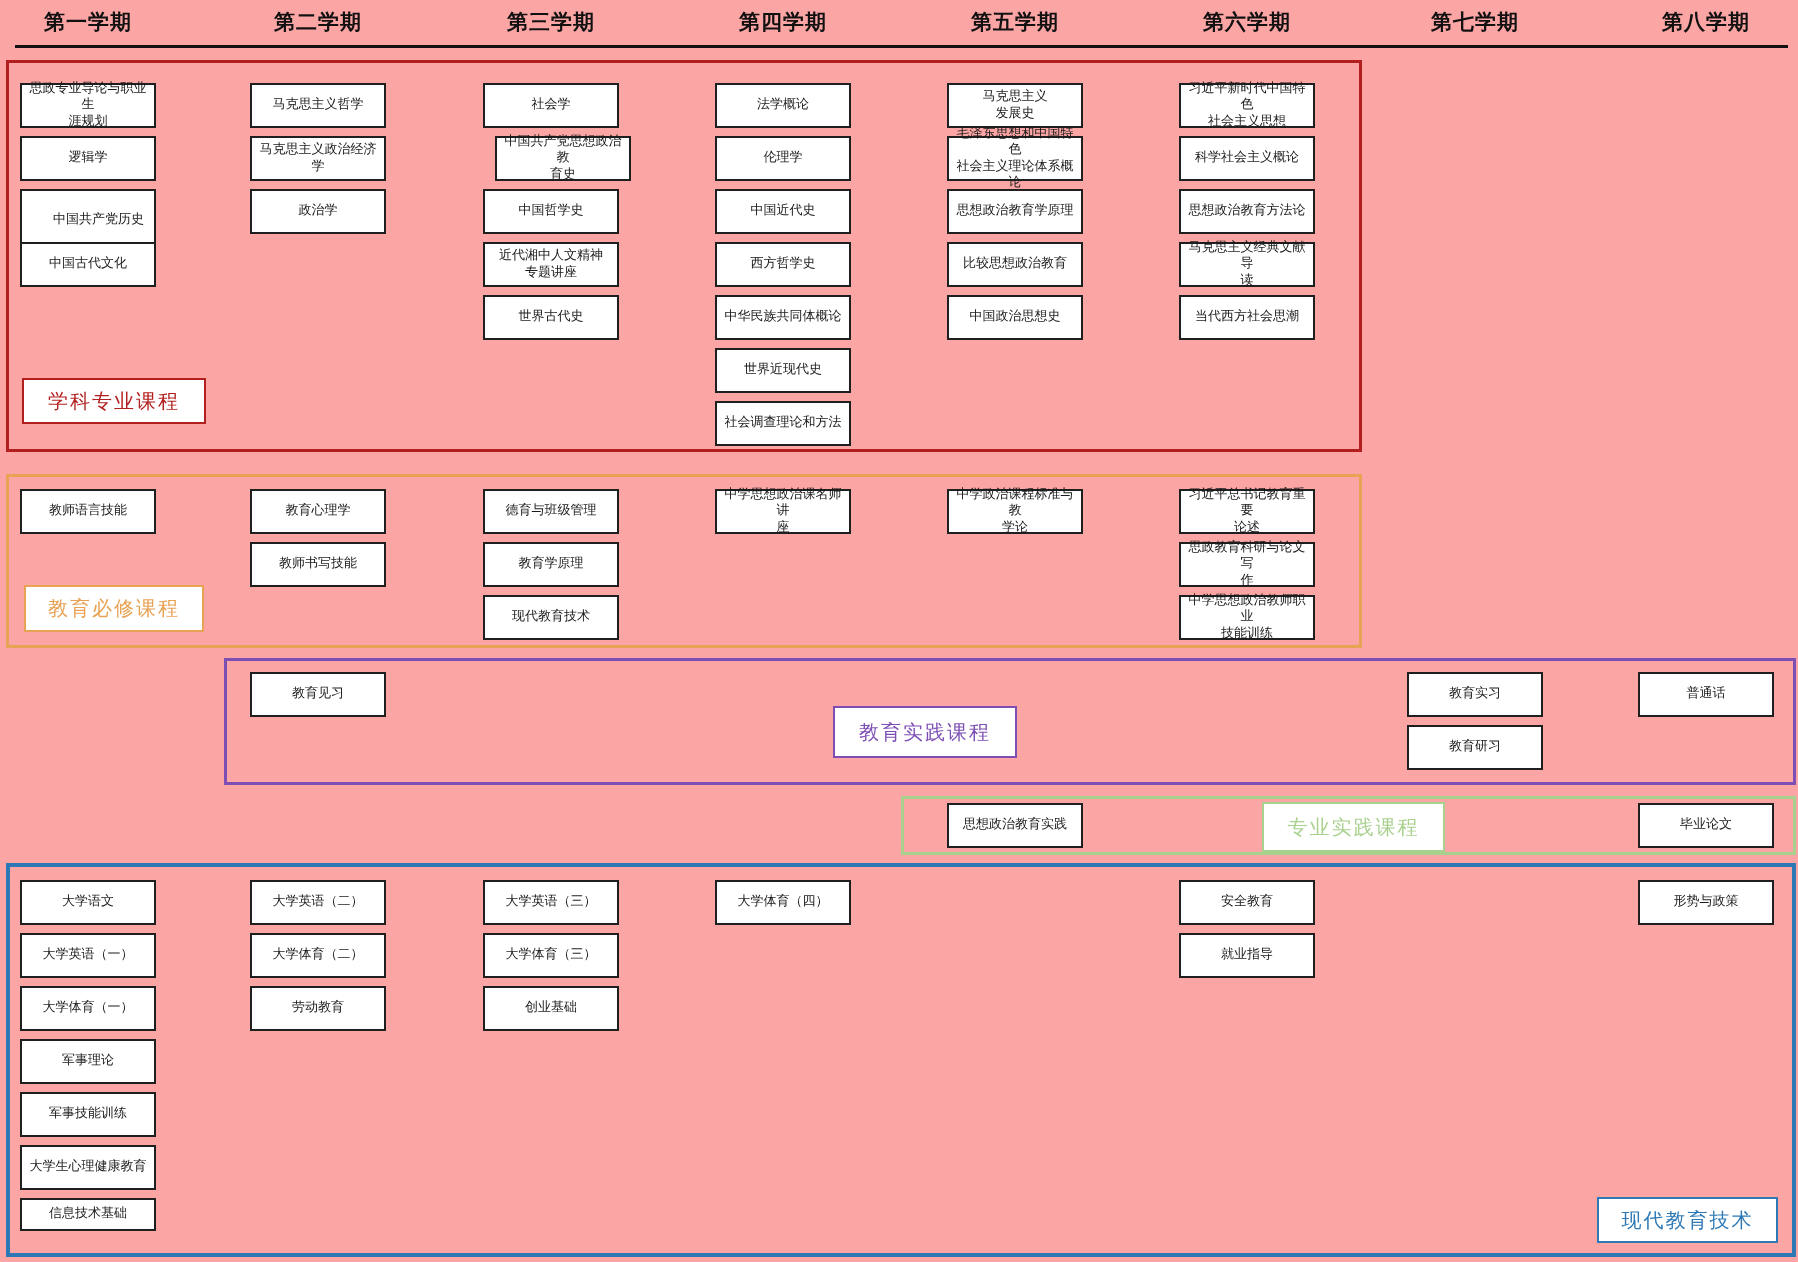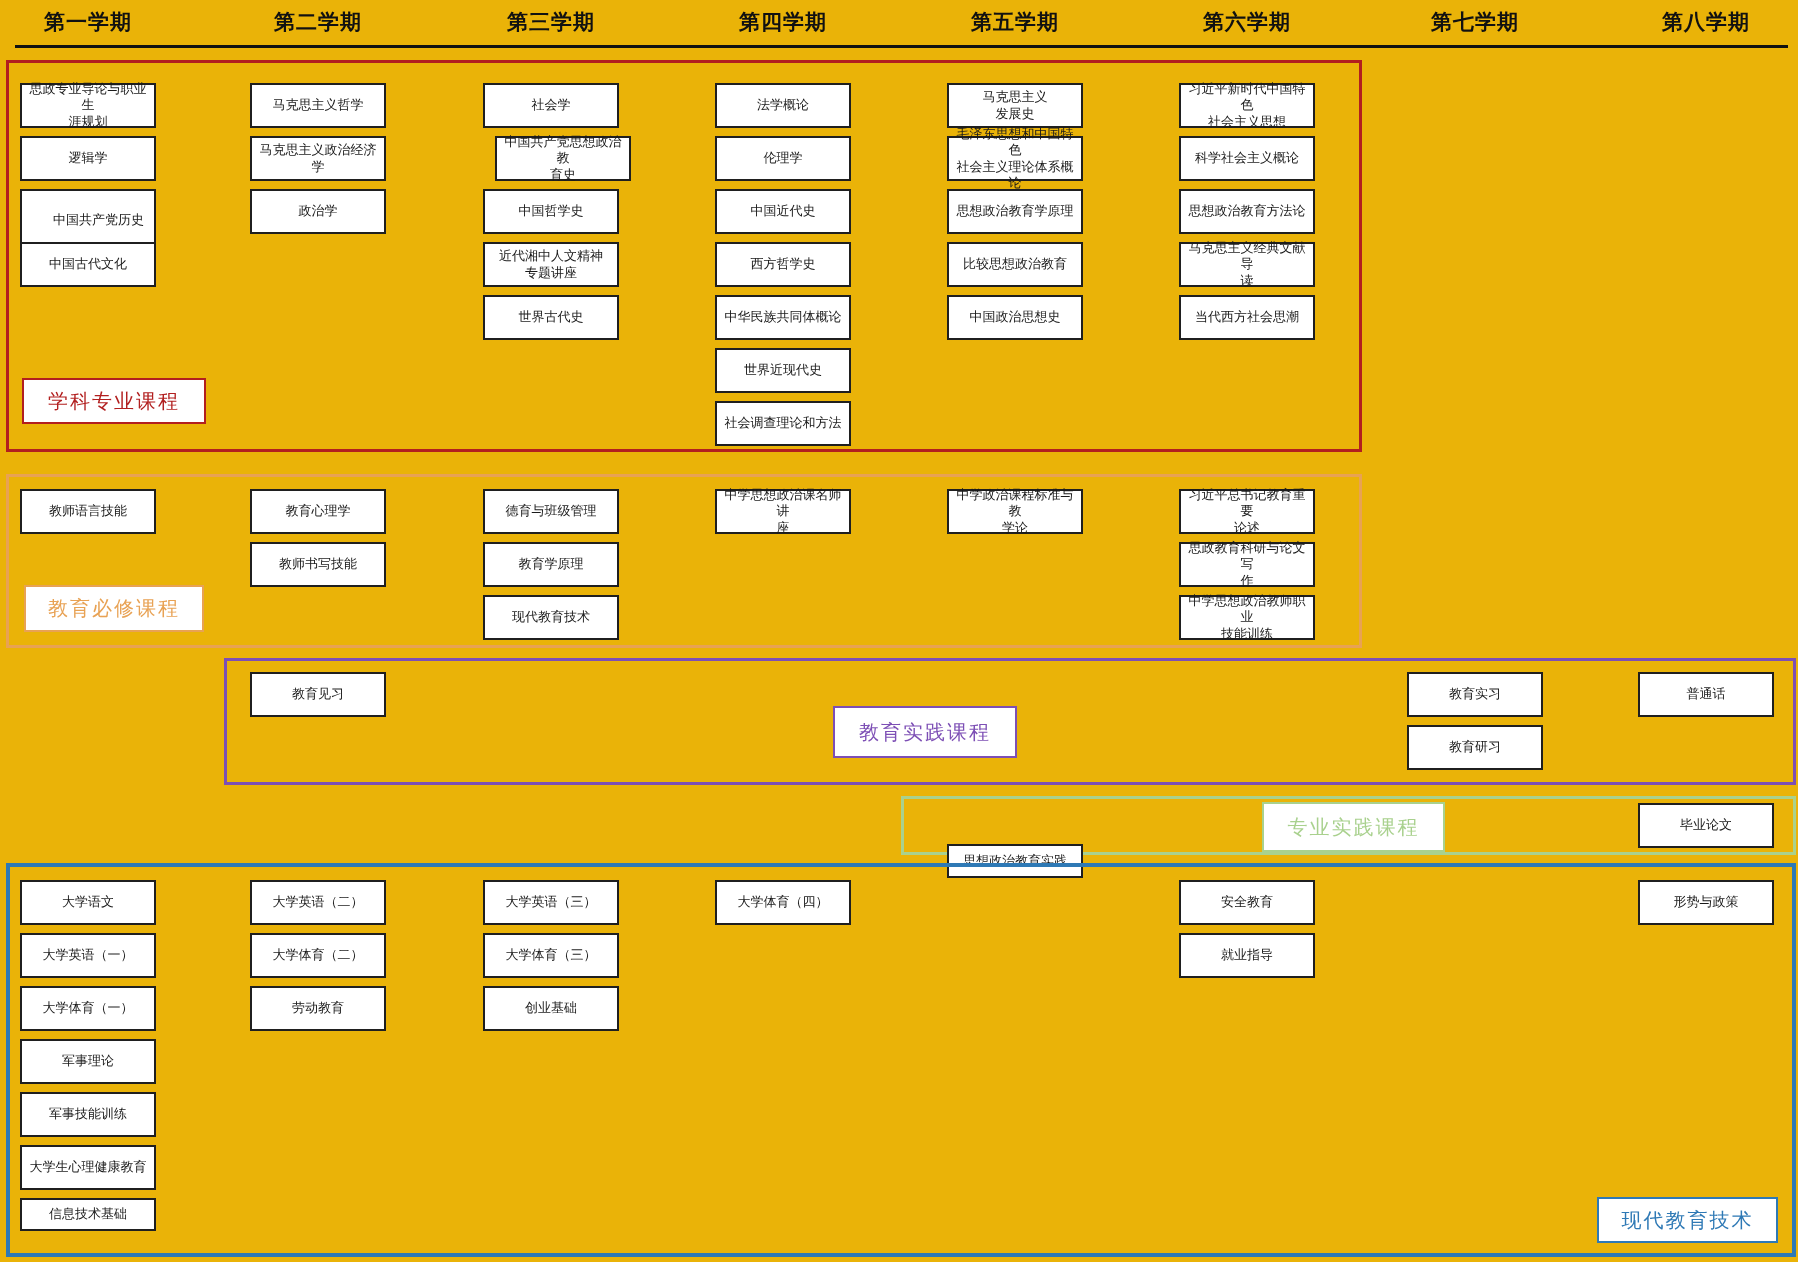--- a/index.html
+++ b/index.html
@@ -1,17 +1,17 @@
 <!DOCTYPE html>
 <html><head>
 <meta charset="utf-8">
 <style>
   html,body{margin:0;padding:0;background:#ffffff;}
   body{font-family:"DejaVu Sans","Liberation Sans",sans-serif;}
-  #canvas{position:relative;width:1798px;height:1262px;background:#eab308;overflow:hidden;}
+  #canvas{position:relative;width:1798px;height:1262px;background:#fca5a5;overflow:hidden;font-family:Liberation Mono, monospace;}
   .sem-header{position:absolute;top:8px;width:160px;margin-left:-80px;text-align:center;
     font-size:21px;font-weight:600;color:#111;letter-spacing:1px;}
   .rule{position:absolute;left:15px;top:45px;width:1773px;height:3px;background:#111;}
   .section{position:absolute;background:transparent;box-sizing:border-box;}
   .course{position:absolute;box-sizing:border-box;width:136px;background:#fff;
     border:2px solid #1f1f1f;display:flex;align-items:center;justify-content:center;
     text-align:center;font-size:13px;line-height:1.25;color:#1a1a1a;white-space:pre-line;
     padding:1px 3px;}
   .sec-label{position:absolute;box-sizing:border-box;display:flex;align-items:center;
     justify-content:center;text-align:center;font-size:20px;letter-spacing:2px;
@@ -90,21 +90,21 @@
       <div class="course" style="left: 1179px; top: 595px; height: 45px;">中学思想政治教师职业
 技能训练</div>
       <div class="section" style="left: 224px; top: 658px; width: 1572px; height: 127px; border: 3px solid rgb(125, 79, 181);"></div>
       <div class="sec-label" style="left: 833px; top: 706px; width: 184px; height: 52px; border-color: rgb(125, 79, 181); color: rgb(125, 79, 181);">教育实践课程</div>
       <div class="course" style="left: 250px; top: 672px; height: 45px;">教育见习</div>
       <div class="course" style="left: 1407px; top: 672px; height: 45px;">教育实习</div>
       <div class="course" style="left: 1407px; top: 725px; height: 45px;">教育研习</div>
       <div class="course" style="left: 1638px; top: 672px; height: 45px;">普通话</div>
       <div class="section" style="left: 901px; top: 796px; width: 895px; height: 59px; border: 3px solid rgb(169, 209, 142);"></div>
       <div class="sec-label" style="left: 1262px; top: 802px; width: 183px; height: 50px; border-color: rgb(169, 209, 142); color: rgb(169, 209, 142);">专业实践课程</div>
-      <div class="course" style="left: 947px; top: 803px; height: 34px; margin-top: 41px;">思想政治教育实践</div>
+      <div class="course" style="left: 947px; top: 803px; height: 45px;">思想政治教育实践</div>
       <div class="course" style="left: 1638px; top: 803px; height: 45px;">毕业论文</div>
       <div class="section" style="left: 6px; top: 863px; width: 1790px; height: 394px; border: 4px solid rgb(46, 121, 181);"></div>
       <div class="sec-label" style="left: 1597px; top: 1197px; width: 181px; height: 46px; border-color: rgb(46, 121, 181); color: rgb(46, 121, 181);">现代教育技术</div>
       <div class="course" style="left: 20px; top: 880px; height: 45px;">大学语文</div>
       <div class="course" style="left: 20px; top: 933px; height: 45px;">大学英语（一）</div>
       <div class="course" style="left: 20px; top: 986px; height: 45px;">大学体育（一）</div>
       <div class="course" style="left: 20px; top: 1039px; height: 45px;">军事理论</div>
       <div class="course" style="left: 20px; top: 1092px; height: 45px;">军事技能训练</div>
       <div class="course" style="left: 20px; top: 1145px; height: 45px;">大学生心理健康教育</div>
       <div class="course" style="left: 20px; top: 1198px; height: 33px;">信息技术基础</div>

